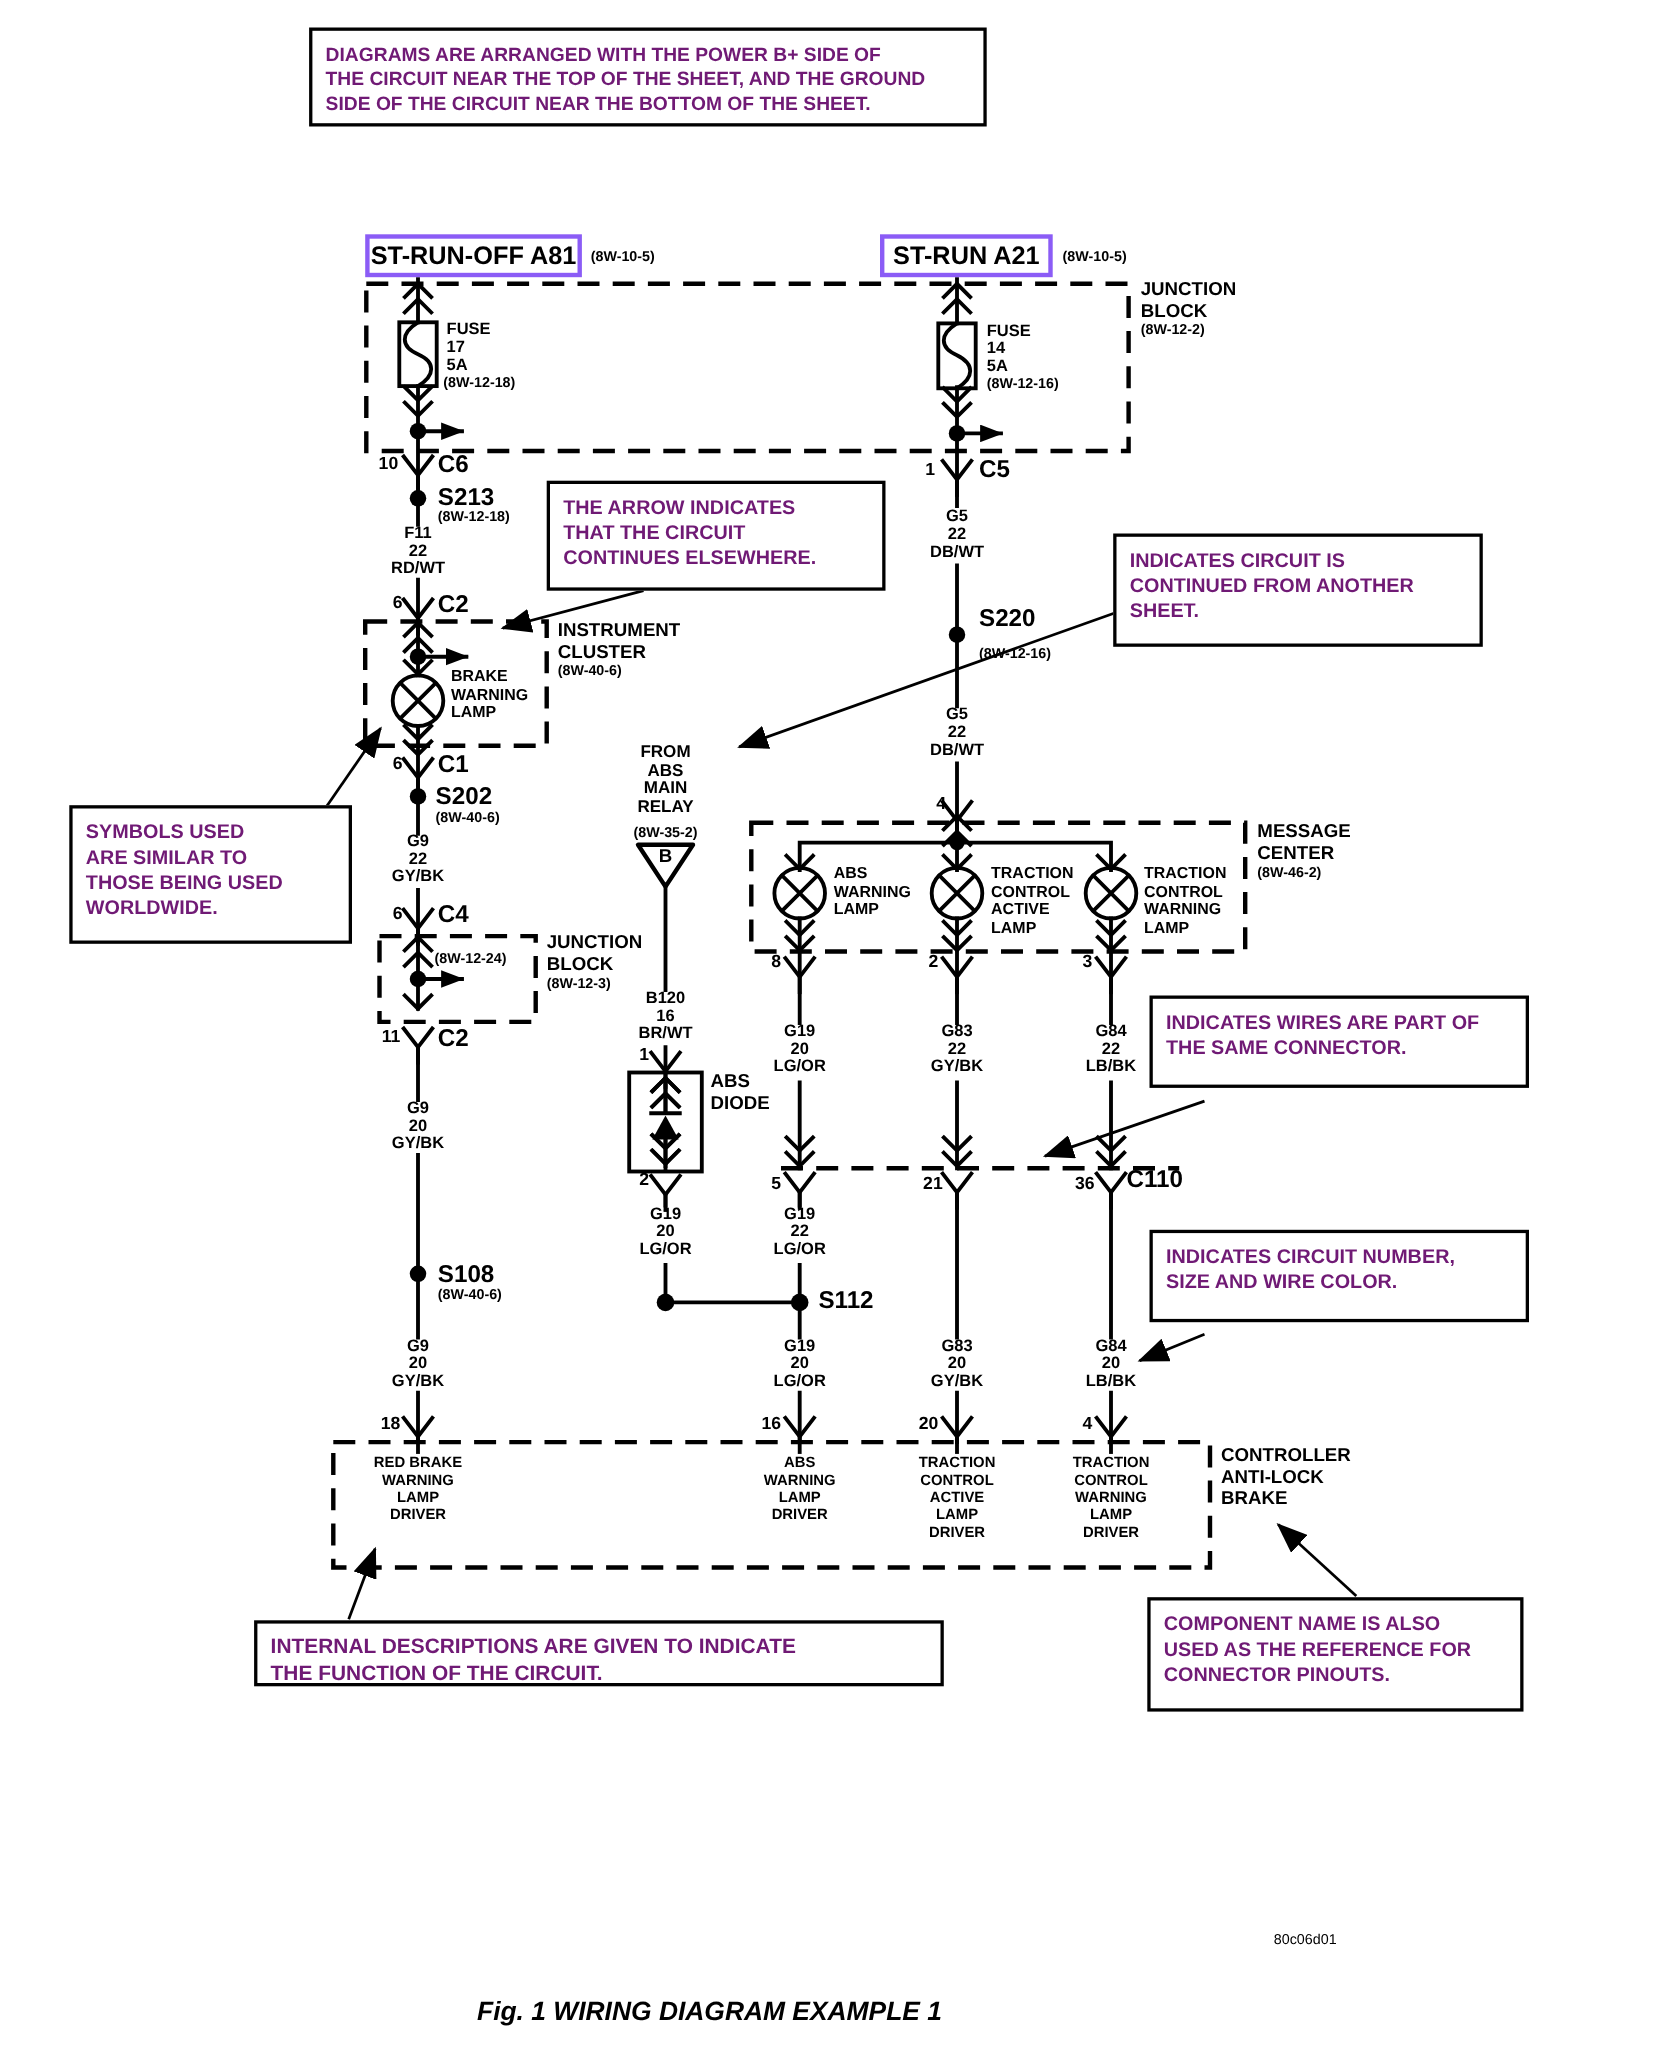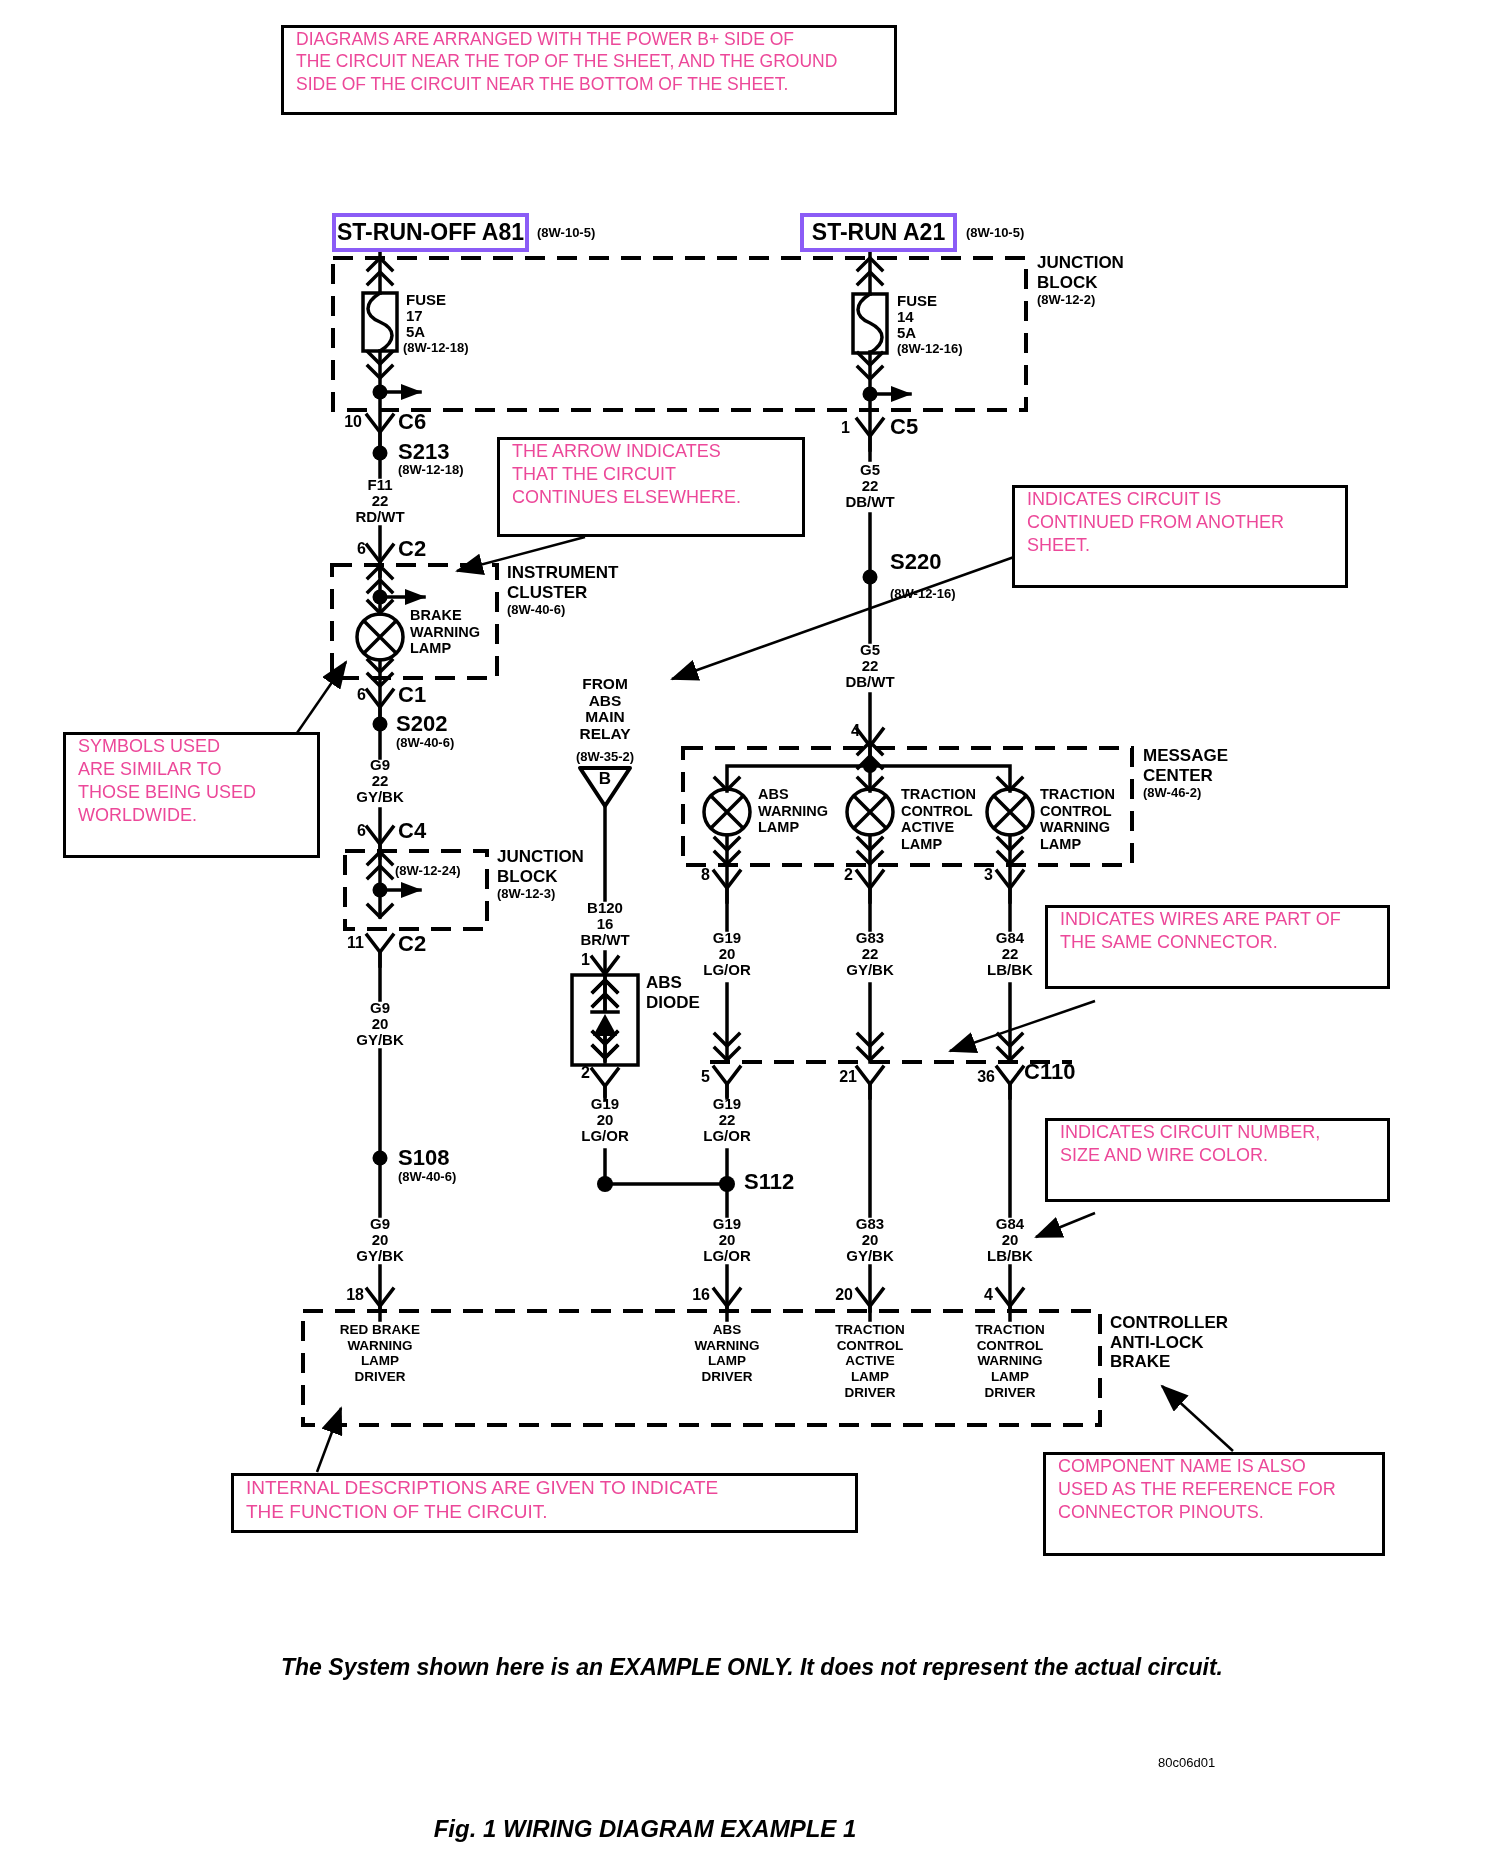--- a/index.html
+++ b/index.html
@@ -14,21 +14,21 @@
   .c{text-align:center;}
   .r{text-align:right;}
   .ref{font-size:13px;}
   .wire{font-size:15px;line-height:1.08;}
   .pin{font-size:16px;}
   .conn{font-size:22px;}
   .splice{font-size:22px;}
   .sec{font-size:17px;line-height:1.15;}
   .lamp{font-size:14.5px;line-height:1.14;}
   .drv{font-size:13.5px;line-height:1.16;}
-  .cbox{position:absolute;border:3px solid #000;background:#fff;font-family:"Liberation Sans",sans-serif;font-weight:normal;font-size:18px;line-height:1.28;white-space:pre-line;padding:0 12px;box-sizing:border-box;color:#ec4899;}
+  .cbox{position:absolute;border:3px solid #000;background:#fff;font-family:"Liberation Sans",sans-serif;font-weight:bold;font-size:18px;line-height:1.28;white-space:pre-line;padding:10px 12px;box-sizing:border-box;color:#701a75;}
   .pbox{position:absolute;border:4px solid #8b5cf6;background:#fff;display:flex;align-items:center;justify-content:center;font-family:"Liberation Sans",sans-serif;font-weight:bold;font-size:23px;box-sizing:border-box;color:#000;}
   .it{font-style:italic;}
 </style>
 </head>
 <body>
 
 <div id="page">
 
 <svg width="1504" height="1870" viewBox="0 0 1504 1870">
   <defs>
@@ -350,17 +350,16 @@
 DRIVER</div>
 <div class="L drv c" style="left:950px;top:1322px;width:120px;">TRACTION
 CONTROL
 WARNING
 LAMP
 DRIVER</div>
 <div class="L sec" style="left:1110px;top:1313px;">CONTROLLER
 ANTI-LOCK
 BRAKE</div>
 
-<div class="L it c" style="left:0px;top:1655px;width:1504px;font-size:23px;">The System shown here is an EXAMPLE ONLY.  It does not represent the actual circuit.</div>
 <div class="L" style="left:1158px;top:1756px;font-size:13px;font-weight:normal;">80c06d01</div>
 <div class="L it c" style="left:345px;top:1816px;width:600px;font-size:24px;">Fig. 1 WIRING DIAGRAM EXAMPLE 1</div>
 
 </div>
 
 </body></html>

